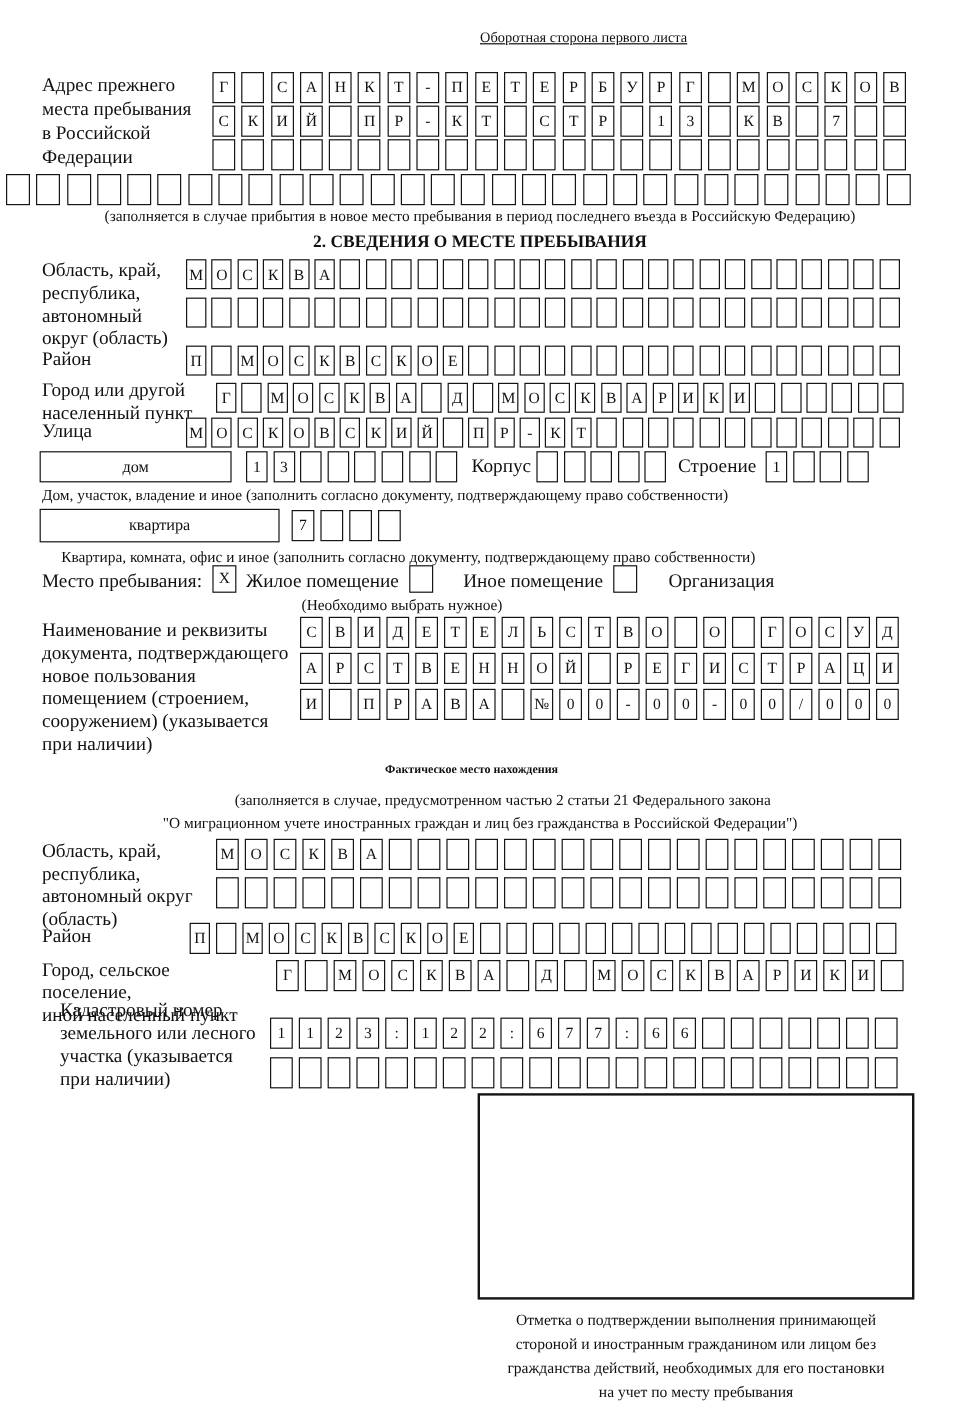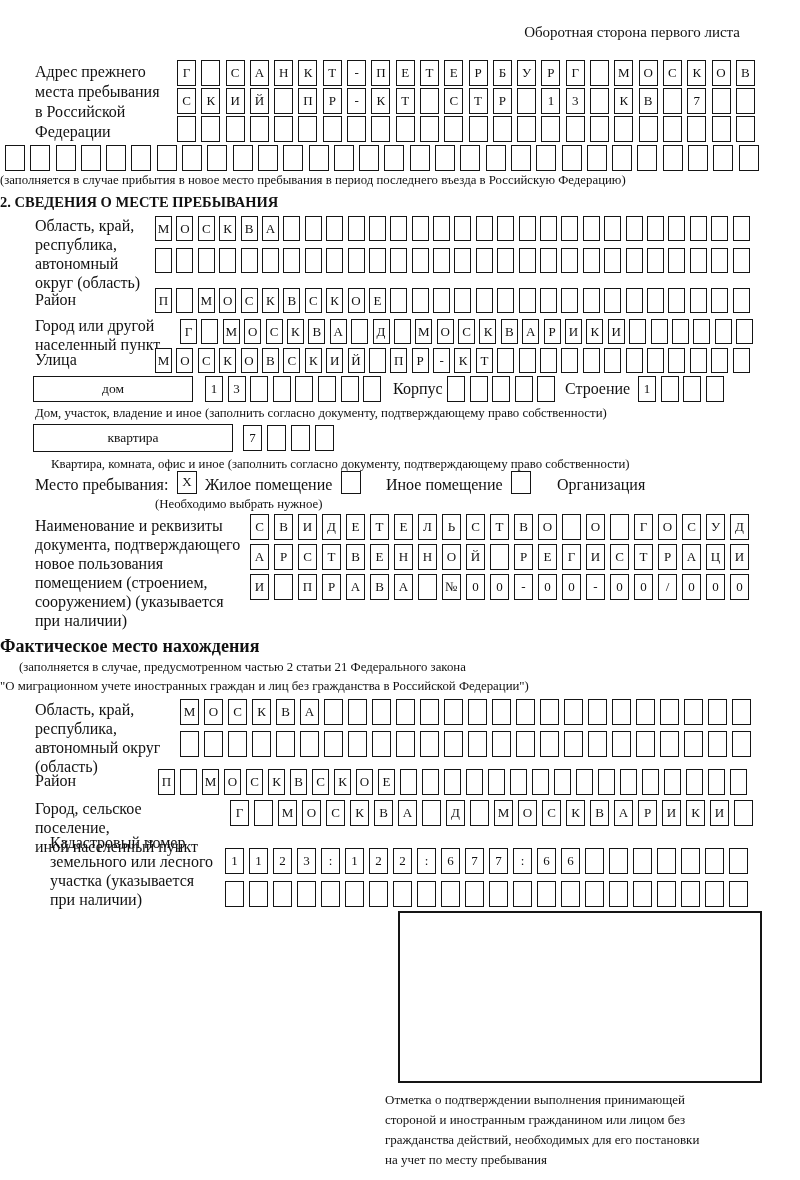--- a/index.html
+++ b/index.html
@@ -12,27 +12,27 @@
   .cell{box-sizing:border-box;border:1.6px solid #151515;background:#fff;display:flex;align-items:center;justify-content:center;font-size:13px;color:#111;}
   .ra  .cell{width:19px;height:26px;margin-right:5.3px;}
   .ra4 .cell{width:20px;height:26px;margin-right:5.3px;}
   .rb  .cell{width:17px;height:25px;margin-right:4.4px;}
   .rc  .cell{width:19px;height:26px;margin-right:5px;}
   .rf  .cell{width:19px;height:26px;margin-right:5px;}
   .rfr .cell{width:17px;height:26px;margin-right:5px;}
   .rdom .cell{width:18px;height:26px;margin-right:4.6px;}
   .widebox{position:absolute;box-sizing:border-box;border:1.6px solid #151515;display:flex;align-items:center;justify-content:center;font-size:13.5px;}
   .chk{position:absolute;box-sizing:border-box;width:20px;height:23px;border:1.6px solid #151515;text-align:center;font-size:13px;line-height:20px;}
-  .center{}
+  .center{text-align:center;}
   .stampbox{position:absolute;box-sizing:border-box;border:2px solid #151515;background:#fff;}
 </style>
 </head>
 <body>
 
-<div class="abs cap" style="left:400px;top:24px;width:340px;text-align:right;font-size:15px;">Оборотная сторона первого листа</div>
+<div class="abs cap" style="left:400px;top:24px;width:340px;text-align:left;font-size:12px;text-decoration:underline;">Оборотная сторона первого листа</div>
 
 <div class="abs lbl" style="left:35px;top:62px;width:150px;line-height:20px;">Адрес прежнего
 места пребывания
 в Российской
 Федерации</div>
 
 <div class="cellrow ra" style="left:177px;top:60px;">
     <span class="cell">Г</span>
     <span class="cell"></span>
     <span class="cell">С</span>
@@ -425,21 +425,21 @@
     <span class="cell">0</span>
     <span class="cell">-</span>
     <span class="cell">0</span>
     <span class="cell">0</span>
     <span class="cell">/</span>
     <span class="cell">0</span>
     <span class="cell">0</span>
     <span class="cell">0</span>
   </div>
 
-<div class="abs hdr center" style="left:0;top:636px;width:786px;font-size:18px;">Фактическое место нахождения</div>
+<div class="abs hdr center" style="left:0;top:636px;width:786px;font-size:10px;">Фактическое место нахождения</div>
 <div class="abs cap center" style="left:0;top:660px;width:800px;padding-left:19px;">(заполняется в случае, предусмотренном частью 2 статьи 21 Федерального закона</div>
 <div class="abs cap center" style="left:0;top:679px;width:800px;">"О миграционном учете иностранных граждан и лиц без гражданства в Российской Федерации")</div>
 
 <div class="abs lbl" style="left:35px;top:700px;width:145px;">Область, край,
 республика,
 автономный округ
 (область)</div>
 <div class="cellrow rf" style="left:180px;top:699px;">
     <span class="cell">М</span>
     <span class="cell">О</span>

